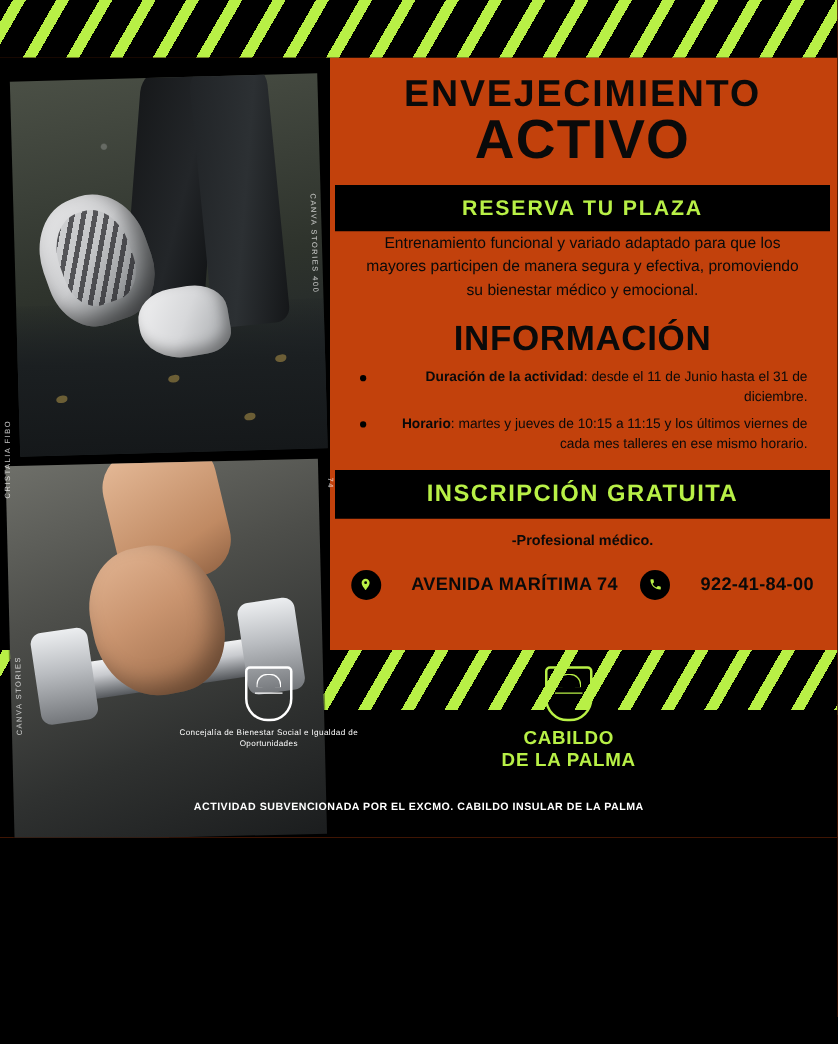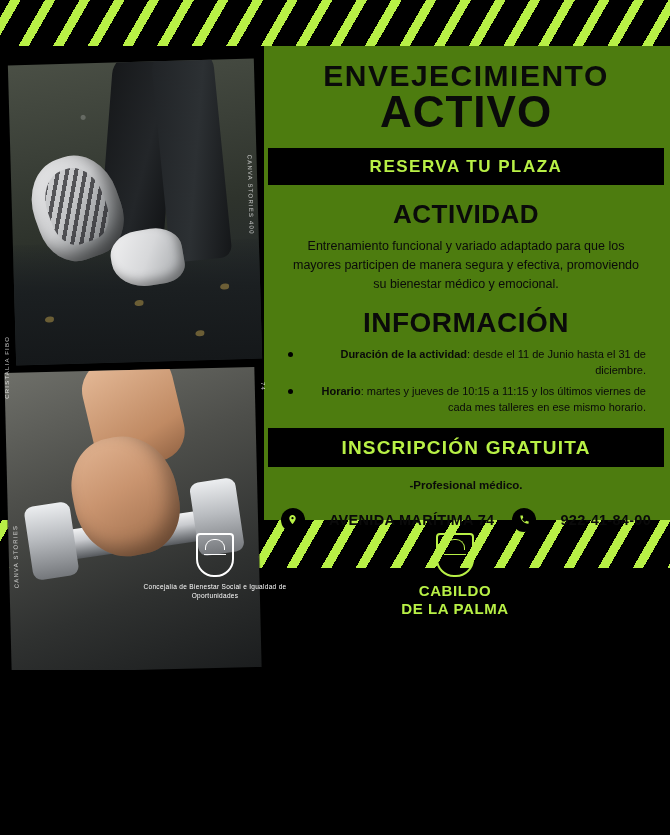--- a/index.html
+++ b/index.html
@@ -5,21 +5,21 @@
   * { box-sizing: border-box; margin: 0; padding: 0; }
   html, body {
     width: 670px; height: 835px;
     font-family: "Liberation Sans", sans-serif;
     background: #000;
     overflow: hidden;
   }
   .poster {
     position: relative;
     width: 670px; height: 670px;
-    background: #4d7c0f;
+    background: #c2410c;
     overflow: hidden;
   }
 
   
   .stripe-band {
     position: absolute;
     left: 0; width: 670px;
     background: #000;
     overflow: hidden;
   }
@@ -317,21 +317,20 @@
 
   <div class="content">
 
     <div class="title-block">
       <div class="title-1">ENVEJECIMIENTO</div>
       <div class="title-2">ACTIVO</div>
     </div>
 
     <div class="black-bar bar-reserva">RESERVA TU PLAZA</div>
 
-    <div class="sec-title">ACTIVIDAD</div>
     <div class="paragraph">Entrenamiento funcional y variado adaptado para que los mayores participen de manera segura y efectiva, promoviendo su bienestar médico y emocional.</div>
 
     <div class="sec-title info">INFORMACIÓN</div>
 
     <ul class="info-list">
       <li>
         <b>Duración de la actividad</b><span>: desde el  11 de Junio hasta el 31 de diciembre.</span>
       </li>
       <li>
         <b>Horario</b><span>: martes y jueves de 10:15 a 11:15 y los últimos viernes de cada mes talleres en ese mismo horario.</span>
@@ -368,14 +367,15 @@
       <div class="logo-line-1">Concejalía de Bienestar Social
 e Igualdad de Oportunidades</div>
     </div>
     <div class="logo-item">
       <div class="crest crest-2"></div>
       <div class="logo-green">CABILDO</div>
       <div class="logo-green">DE LA PALMA</div>
     </div>
   </div>
 
+  <div class="footer-note">ACTIVIDAD SUBVENCIONADA POR EL EXCMO. CABILDO INSULAR DE LA PALMA</div>
 
 </div>
 
 </body></html>

